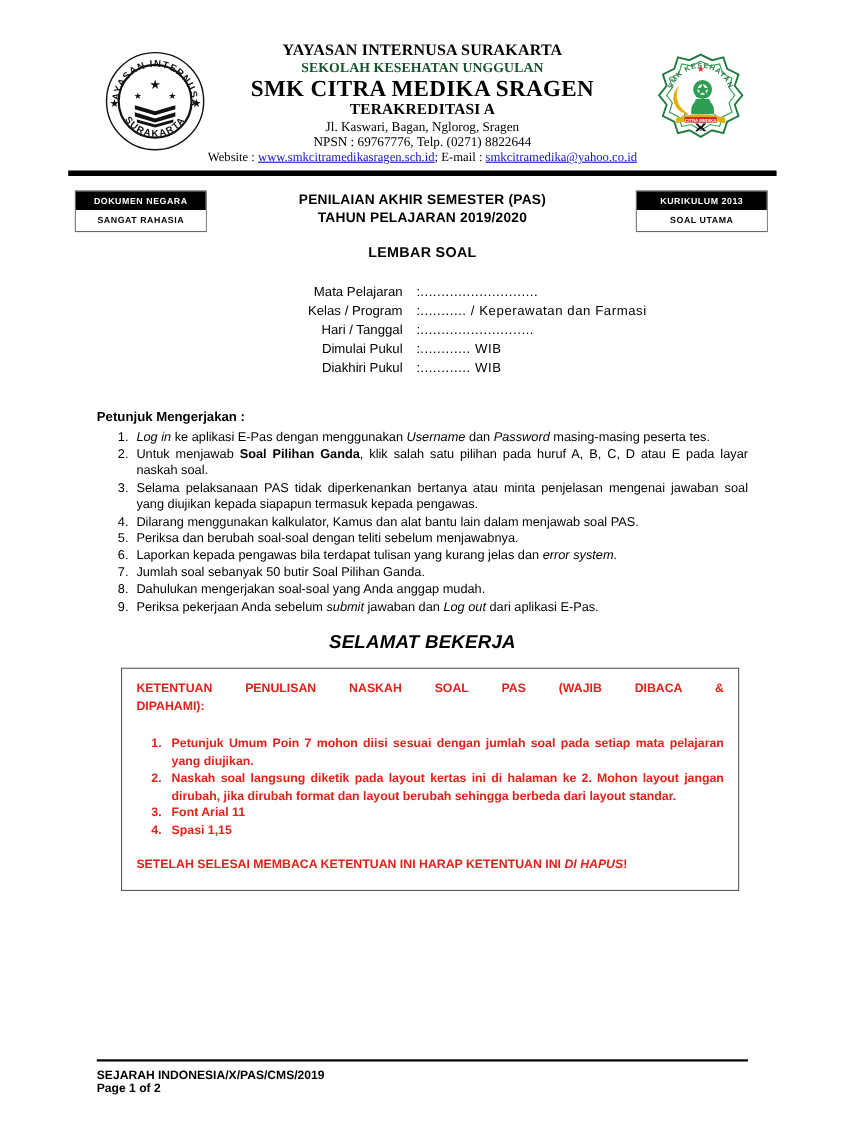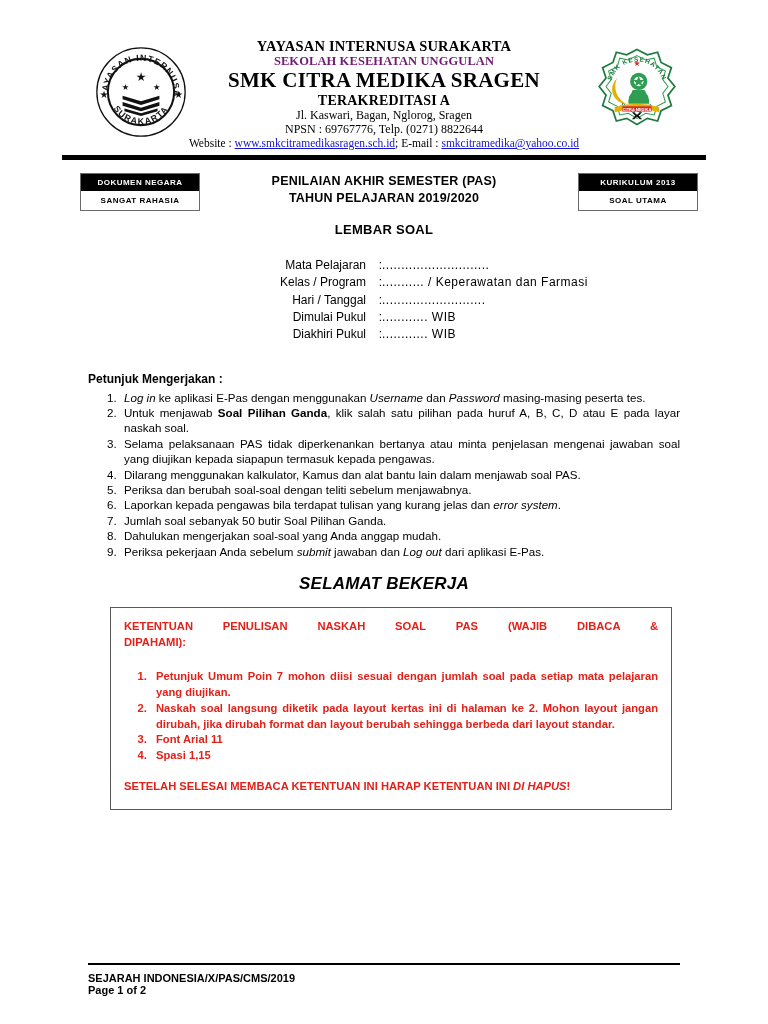--- a/index.html
+++ b/index.html
@@ -112,21 +112,21 @@
     letter-spacing: 0.3px;
   }
   .badge-box {
     position: absolute;
     top: 0;
     width: 118px;
     border: 1px solid #6b6b6b;
     background: #ffffff;
     text-align: center;
   }
-  .badge-box.left { left: 80px; }
+  .badge-box.left { left: 68px; }
   .badge-box.right { right: 70px; }
   .badge-top {
     background: #000000;
     color: #ffffff;
     font-size: 8px;
     font-weight: bold;
     letter-spacing: 0.5px;
     padding: 4px 0 4px 0;
   }
   .badge-bot {
@@ -293,21 +293,21 @@
         <path d="M24,70 Q50,62 76,70 L76,76 Q50,68 24,76 Z" fill="#e2b007"></path>
         <rect x="33" y="69" width="34" height="6" fill="#d42a2a"></rect>
         <text x="50" y="74.2" font-family="'Liberation Sans', sans-serif" font-size="4.6" font-weight="bold" fill="#ffffff" text-anchor="middle">CITRA MEDIKA</text>
         <path d="M44,76 L50,82 L56,76 L53,76 L50,79.5 L47,76 Z" fill="#111"></path>
         <path d="M44,84 L50,78 L56,84 L53,84 L50,80.5 L47,84 Z" fill="#111"></path>
       </svg>
     </div>
 
     <div class="lh-center">
       <div class="lh-line1">YAYASAN INTERNUSA SURAKARTA</div>
-      <div class="lh-line2" style="color:#701a75">SEKOLAH KESEHATAN UNGGULAN</div>
+      <div class="lh-line2" style="color:#14532d">SEKOLAH KESEHATAN UNGGULAN</div>
       <div class="lh-line3">SMK CITRA MEDIKA SRAGEN</div>
       <div class="lh-line4">TERAKREDITASI A</div>
       <div class="lh-addr">Jl. Kaswari, Bagan, Nglorog, Sragen</div>
       <div class="lh-npsn">NPSN : 69767776, Telp. (0271) 8822644</div>
       <div class="lh-web">
         <span>Website : </span><span class="lnk">www.smkcitramedikasragen.sch.id</span><span>; E-mail : </span><span class="lnk">smkcitramedika@yahoo.co.id</span>
       </div>
     </div>
   </div>
 

